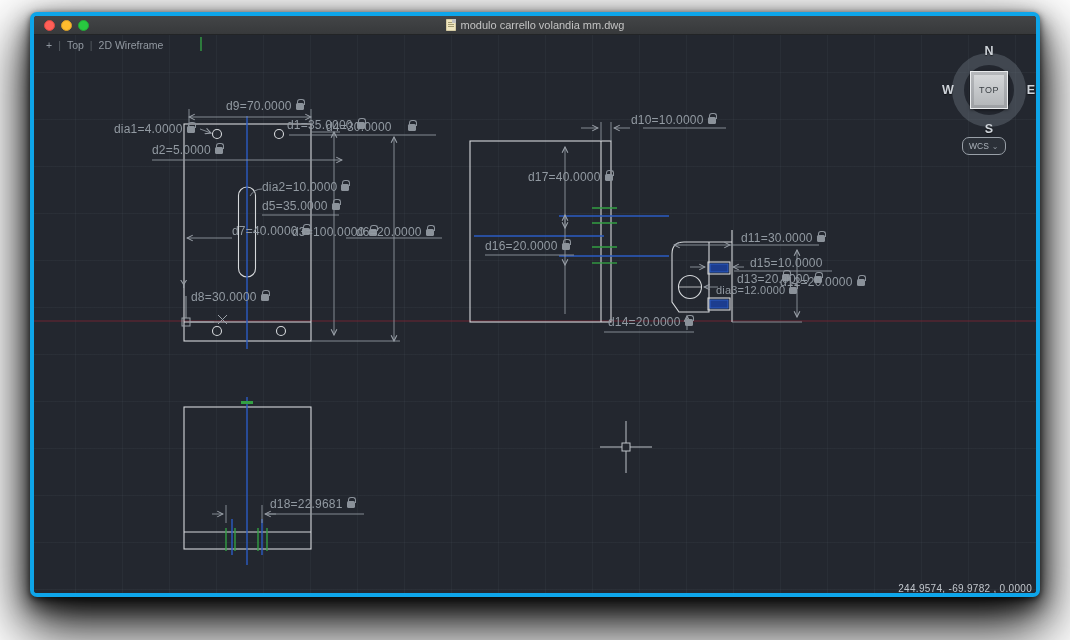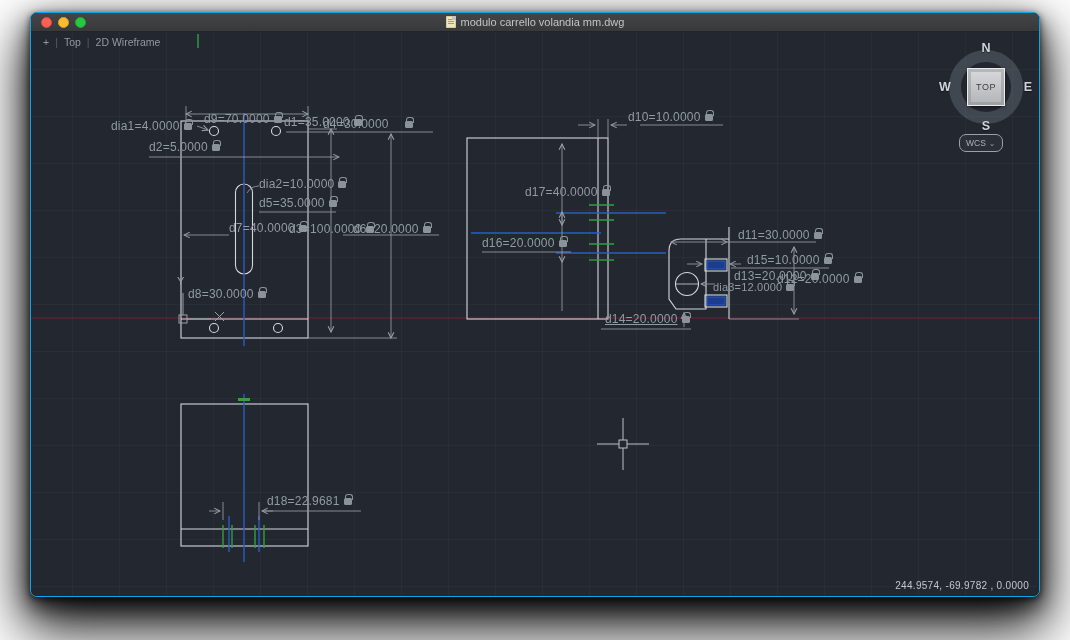--- a/index.html
+++ b/index.html
@@ -3,21 +3,21 @@
 <meta charset="utf-8">
 <style>
   html,body{margin:0;padding:0;background:#ffffff;width:1070px;height:640px;overflow:hidden;}
   *{box-sizing:border-box;}
   body{font-family:"Liberation Sans",sans-serif;}
 
   .window{
     position:absolute;left:30px;top:12px;width:1010px;height:585px;
     border-radius:7px;background:#23272f;
     box-shadow:0 26px 55px 6px rgba(0,0,0,0.92),0 9px 22px rgba(0,0,0,0.75),0 2px 6px rgba(0,0,0,0.6);
-    overflow:hidden;border:1px solid #0ea5e9;
+    overflow:hidden;border:4px solid #0ea5e9;
   }
   .titlebar{
     position:absolute;left:0;top:0;right:0;height:19px;
     background:linear-gradient(#434547,#37393b);
     border-bottom:1px solid #222426;
     display:flex;align-items:center;justify-content:center;
   }
   .lights{position:absolute;left:10px;top:4px;display:flex;gap:6px;}
   .light{width:11px;height:11px;border-radius:50%;}
   .light.red{background:#ff5f57;border:0.5px solid #d94942;}
@@ -222,21 +222,21 @@
     </svg>
 
     <div class="vp-controls">
       <span class="vp-item">+</span>
       <span class="vp-sep">|</span>
       <span class="vp-item">Top</span>
       <span class="vp-sep">|</span>
       <span class="vp-item">2D Wireframe</span>
     </div>
 
-    <div class="dim" style="left:173px;top:64px;margin-top:16px;">
+    <div class="dim" style="left:192px;top:64px;">
         <span>d9=70.0000</span>
         <span class="lock"></span>
       </div>
     <div class="dim" style="left:80px;top:87px;">
         <span>dia1=4.0000</span>
         <span class="lock"></span>
       </div>
     <div class="dim" style="left:253px;top:83px;">
         <span>d1=35.0000</span>
         <span class="lock"></span>
@@ -270,49 +270,49 @@
         <span class="lock"></span>
       </div>
     <div class="dim" style="left:157px;top:255px;">
         <span>d8=30.0000</span>
         <span class="lock"></span>
       </div>
     <div class="dim" style="left:597px;top:78px;">
         <span>d10=10.0000</span>
         <span class="lock"></span>
       </div>
-    <div class="dim" style="left:494px;top:135px;margin-top:18px;">
+    <div class="dim" style="left:494px;top:135px;">
         <span>d17=40.0000</span>
         <span class="lock"></span>
       </div>
     <div class="dim" style="left:451px;top:204px;">
         <span>d16=20.0000</span>
         <span class="lock"></span>
       </div>
     <div class="dim" style="left:707px;top:196px;">
         <span>d11=30.0000</span>
         <span class="lock"></span>
       </div>
-    <div class="dim" style="left:716px;top:221px;">
+    <div class="dim" style="left:716px;top:221px;flex-direction:column;">
         <span>d15=10.0000</span>
         <span class="lock"></span>
       </div>
     <div class="dim small" style="left:682px;top:248px;">
         <span>dia3=12.0000</span>
         <span class="lock"></span>
       </div>
     <div class="dim" style="left:703px;top:237px;">
         <span>d13=20.0000</span>
         <span class="lock"></span>
       </div>
     <div class="dim" style="left:746px;top:240px;">
         <span>d12=20.0000</span>
         <span class="lock"></span>
       </div>
-    <div class="dim" style="left:574px;top:280px;text-decoration:underline;">
+    <div class="dim" style="left:574px;top:280px;">
         <span>d14=20.0000</span>
         <span class="lock"></span>
       </div>
     <div class="dim" style="left:236px;top:462px;">
         <span>d18=22.9681</span>
         <span class="lock"></span>
       </div>
 
     <span class="ucs-y">Y</span>
 

